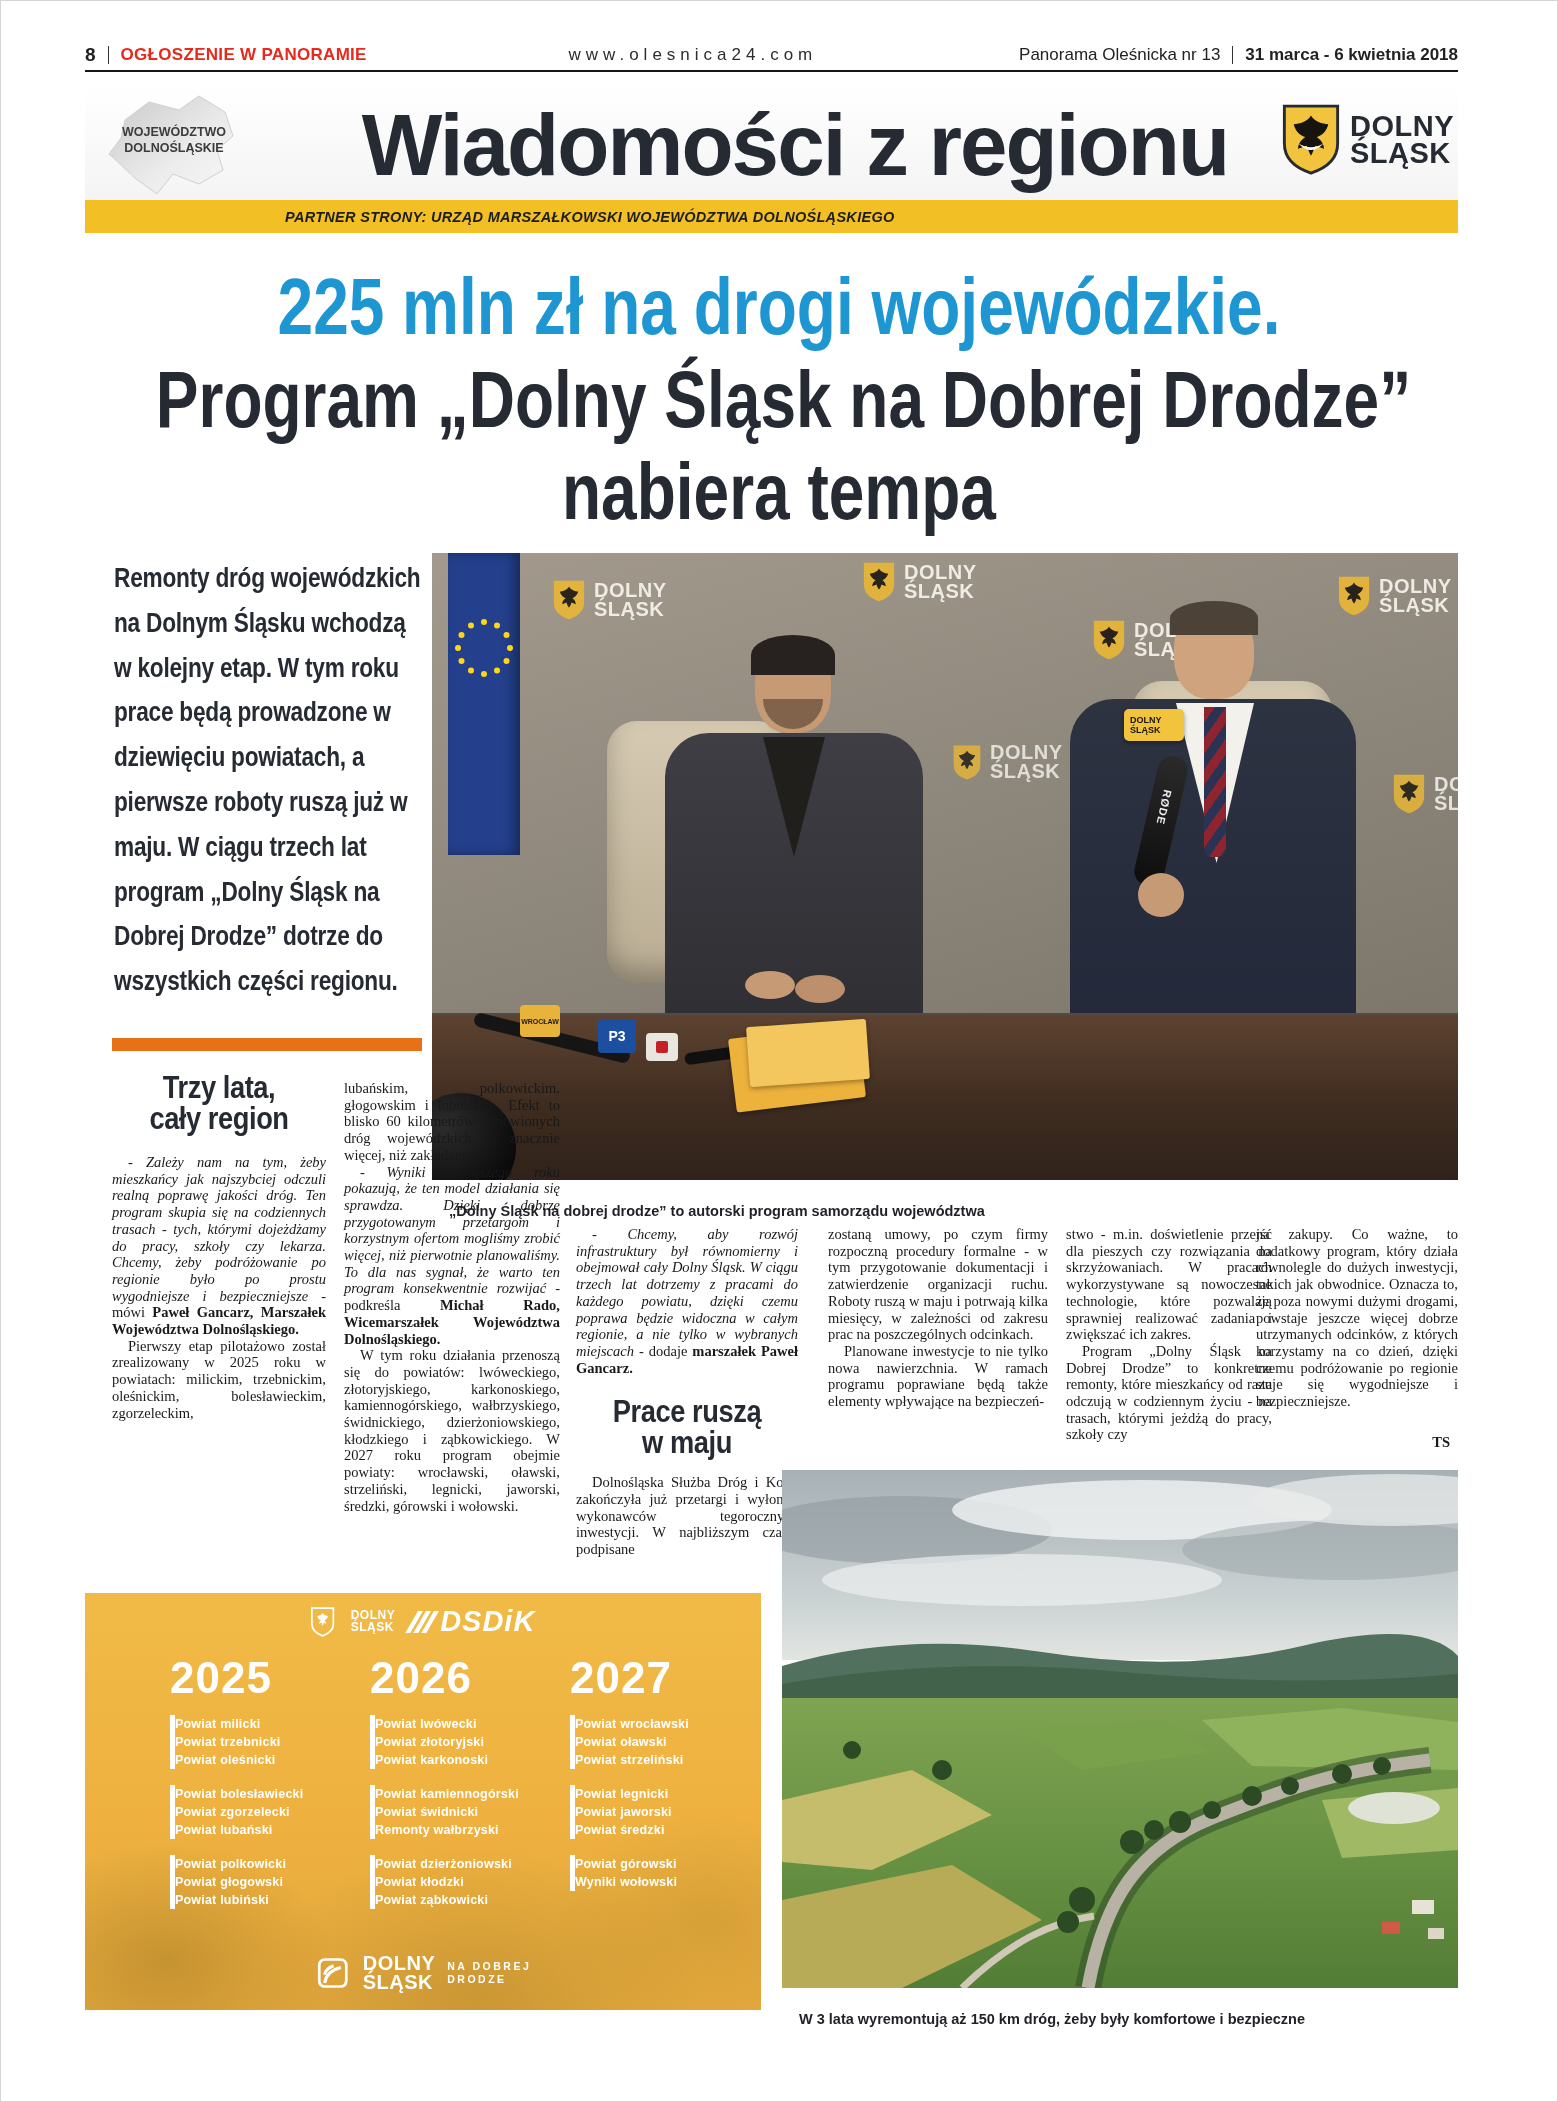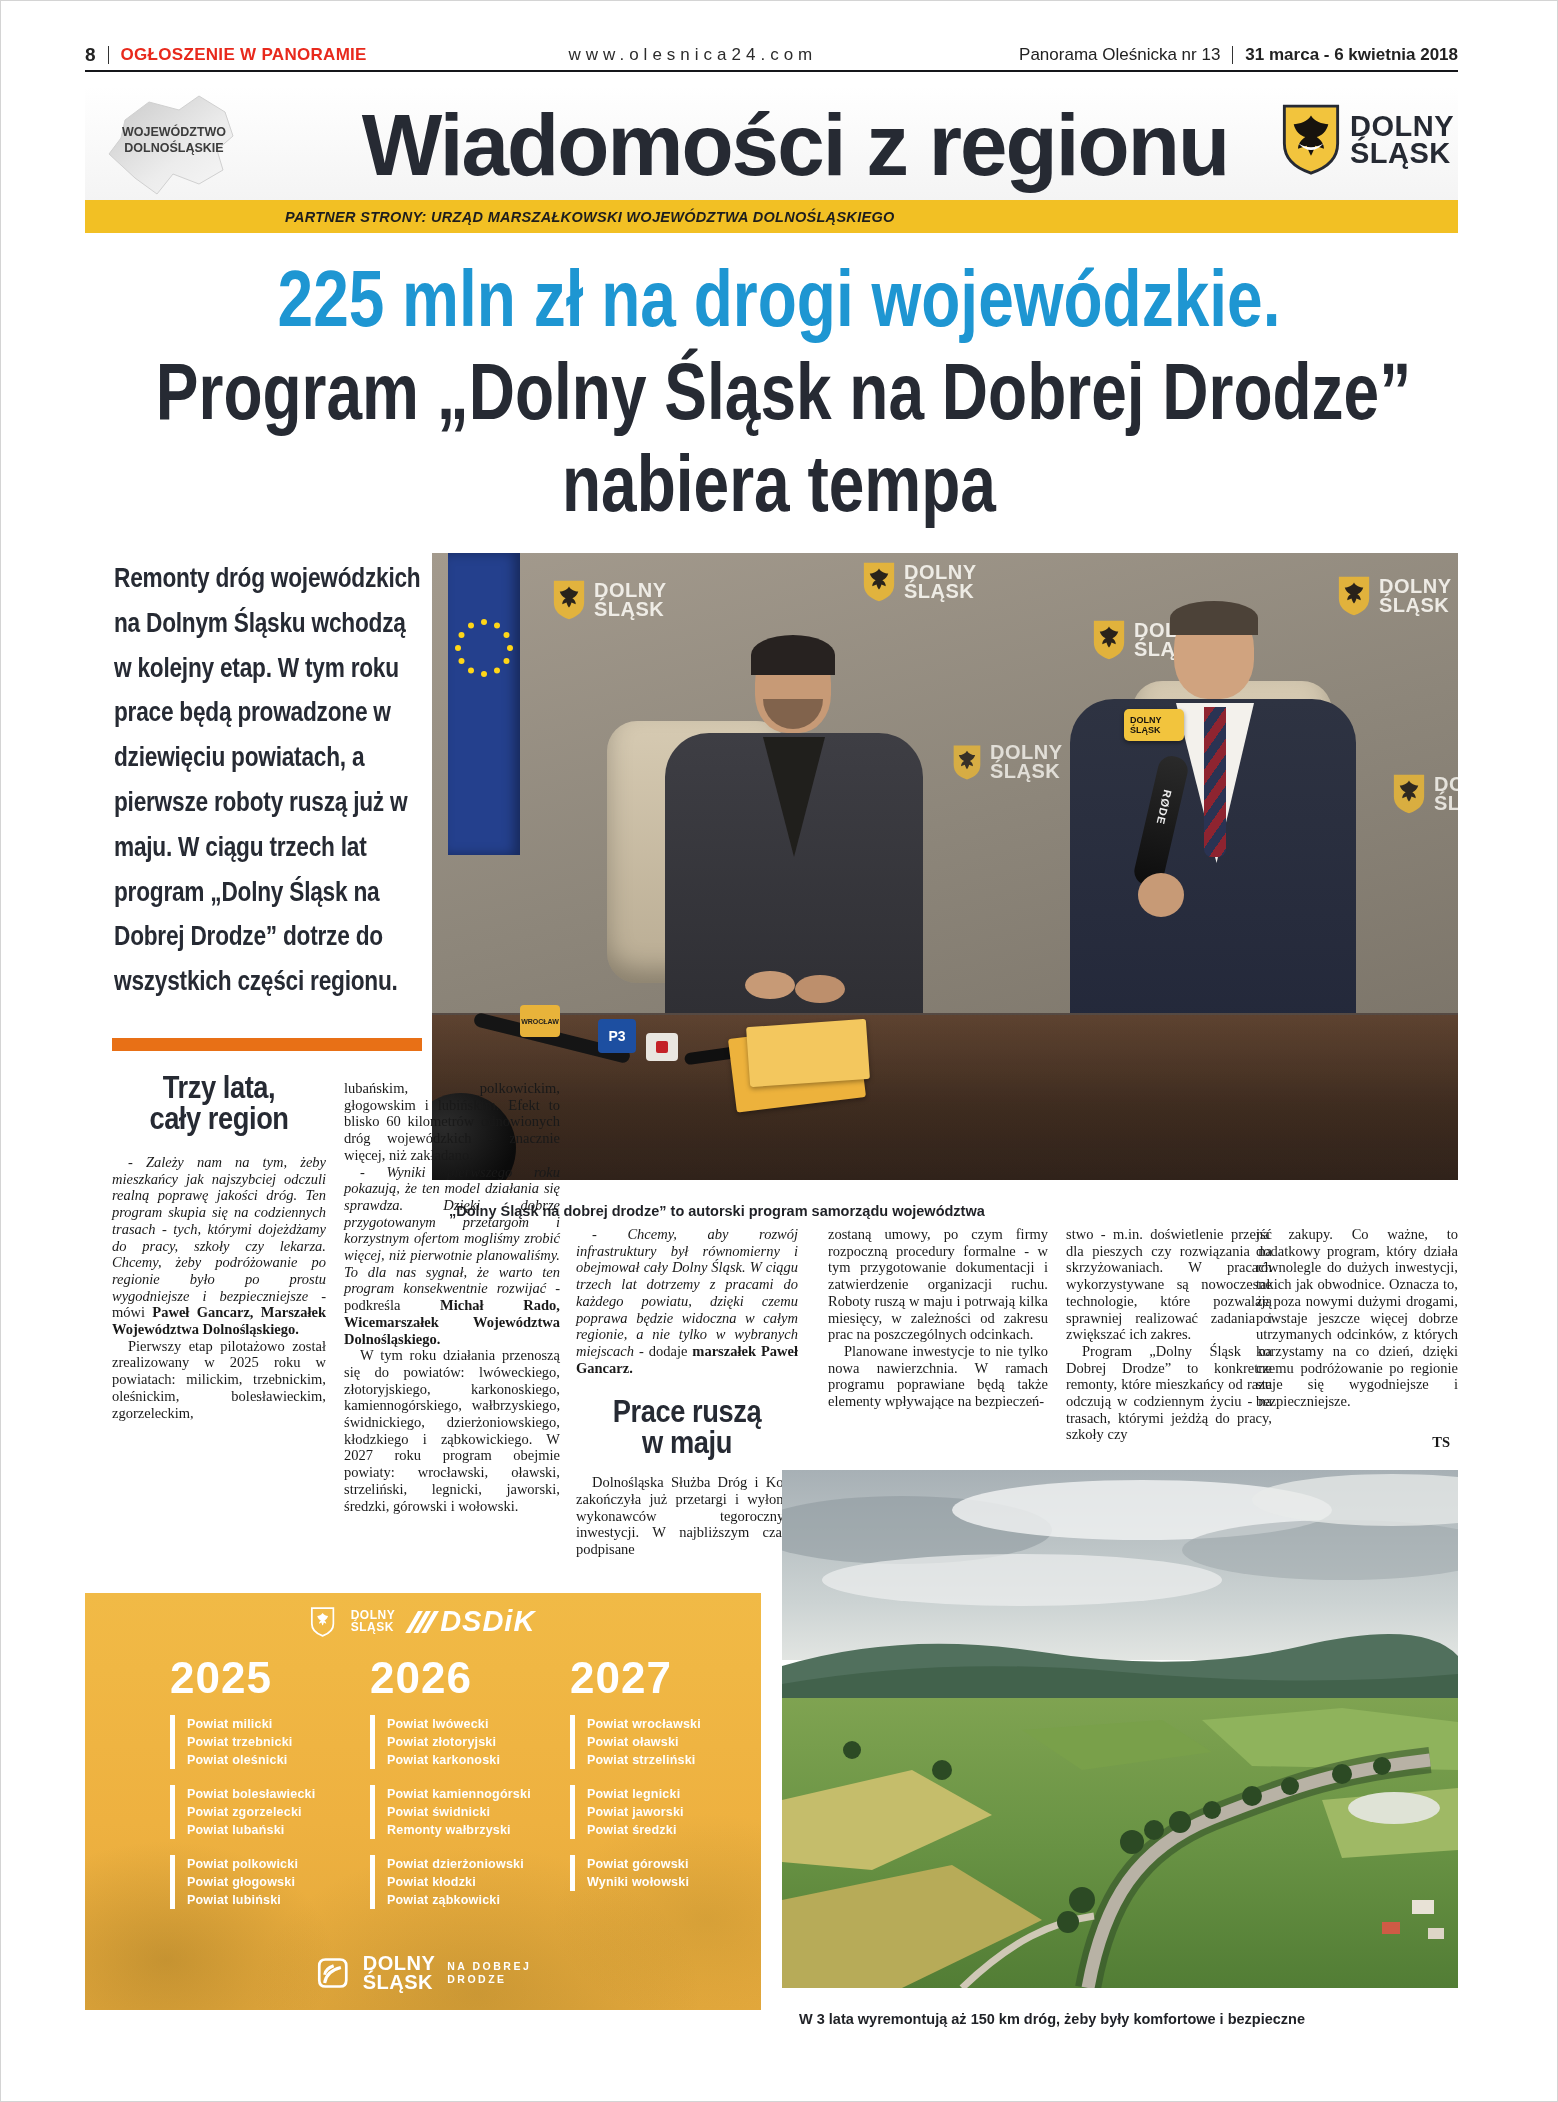--- a/index.html
+++ b/index.html
@@ -27,21 +27,21 @@
                 font-size:88px;font-weight:bold;color:#262a33;letter-spacing:-2px;
                 line-height:118px;text-align:center;transform:scaleX(.97);transform-origin:center;}
   .brand{position:absolute;right:4px;top:18px;display:flex;align-items:center;gap:10px;}
   .brand-text{font-size:29px;font-weight:bold;color:#262a33;line-height:27px;letter-spacing:.5px;}
   
   .partner{position:absolute;left:85px;top:200px;width:1373px;height:33px;background:#f2c024;
            display:flex;align-items:center;}
   .partner span{margin-left:200px;font-size:14.5px;font-weight:bold;font-style:italic;
                 color:#1d1d1d;letter-spacing:.3px;}
   
-  .headline{position:absolute;left:0;top:252px;width:1558px;text-align:center;}
+  .headline{position:absolute;left:0;top:260px;width:1558px;text-align:center;}
   .hl{font-weight:bold;white-space:nowrap;transform:scaleX(.8);transform-origin:center;
       letter-spacing:0;}
   .hl1{font-size:80px;line-height:94px;color:#1e96d2;}
   .hl2,.hl3{font-size:80px;line-height:92px;color:#262a33;}
   
   .lead{position:absolute;left:114px;top:556px;width:385px;margin:0;
         font-size:28px;line-height:44.8px;font-weight:bold;color:#262a33;
         transform:scaleX(.81);transform-origin:top left;letter-spacing:-.3px;}
   .orange-bar{position:absolute;left:112px;top:1038px;width:310px;height:13px;background:#e87016;}
   
@@ -107,21 +107,21 @@
   .ig-head{position:absolute;top:12px;left:50%;transform:translateX(-50%);
            display:flex;align-items:center;gap:16px;}
   .ig-brand-txt{color:#fff;font-weight:bold;font-size:12px;line-height:11.5px;letter-spacing:.5px;}
   .dsdik{display:flex;align-items:center;gap:8px;}
   .stripes{display:flex;gap:3px;}
   .stripes i{display:block;width:5px;height:22px;background:#fff;transform:skewX(-30deg);}
   .dsdik-name{color:#fff;font-weight:bold;font-style:italic;font-size:29px;letter-spacing:1px;}
   .ig-cols{position:absolute;top:60px;left:85px;width:582px;display:flex;justify-content:space-between;}
   .ig-col{width:182px;}
   .ig-year{font-size:44px;font-weight:bold;color:#fff;letter-spacing:1px;margin:0 0 12px 0;}
-  .ig-group{border-left:5px solid #fff;padding-left:12px;margin-bottom:16px;}
+  .ig-group{border-left:5px solid #fff;padding-left:0;margin-bottom:16px;}
   .ig-item{color:#fff;font-weight:bold;font-size:12.5px;line-height:18px;letter-spacing:.2px;}
   .ig-foot{position:absolute;bottom:18px;left:50%;transform:translateX(-50%);
            display:flex;align-items:center;gap:12px;}
   .ig-foot-brand{color:#fff;font-weight:bold;font-size:20px;line-height:19px;letter-spacing:.5px;}
   .ig-foot-tag{color:#fff;font-size:10.5px;line-height:13px;letter-spacing:2.5px;font-weight:bold;}
 </style>
 </head>
 <body>
 
 <div class="page">

